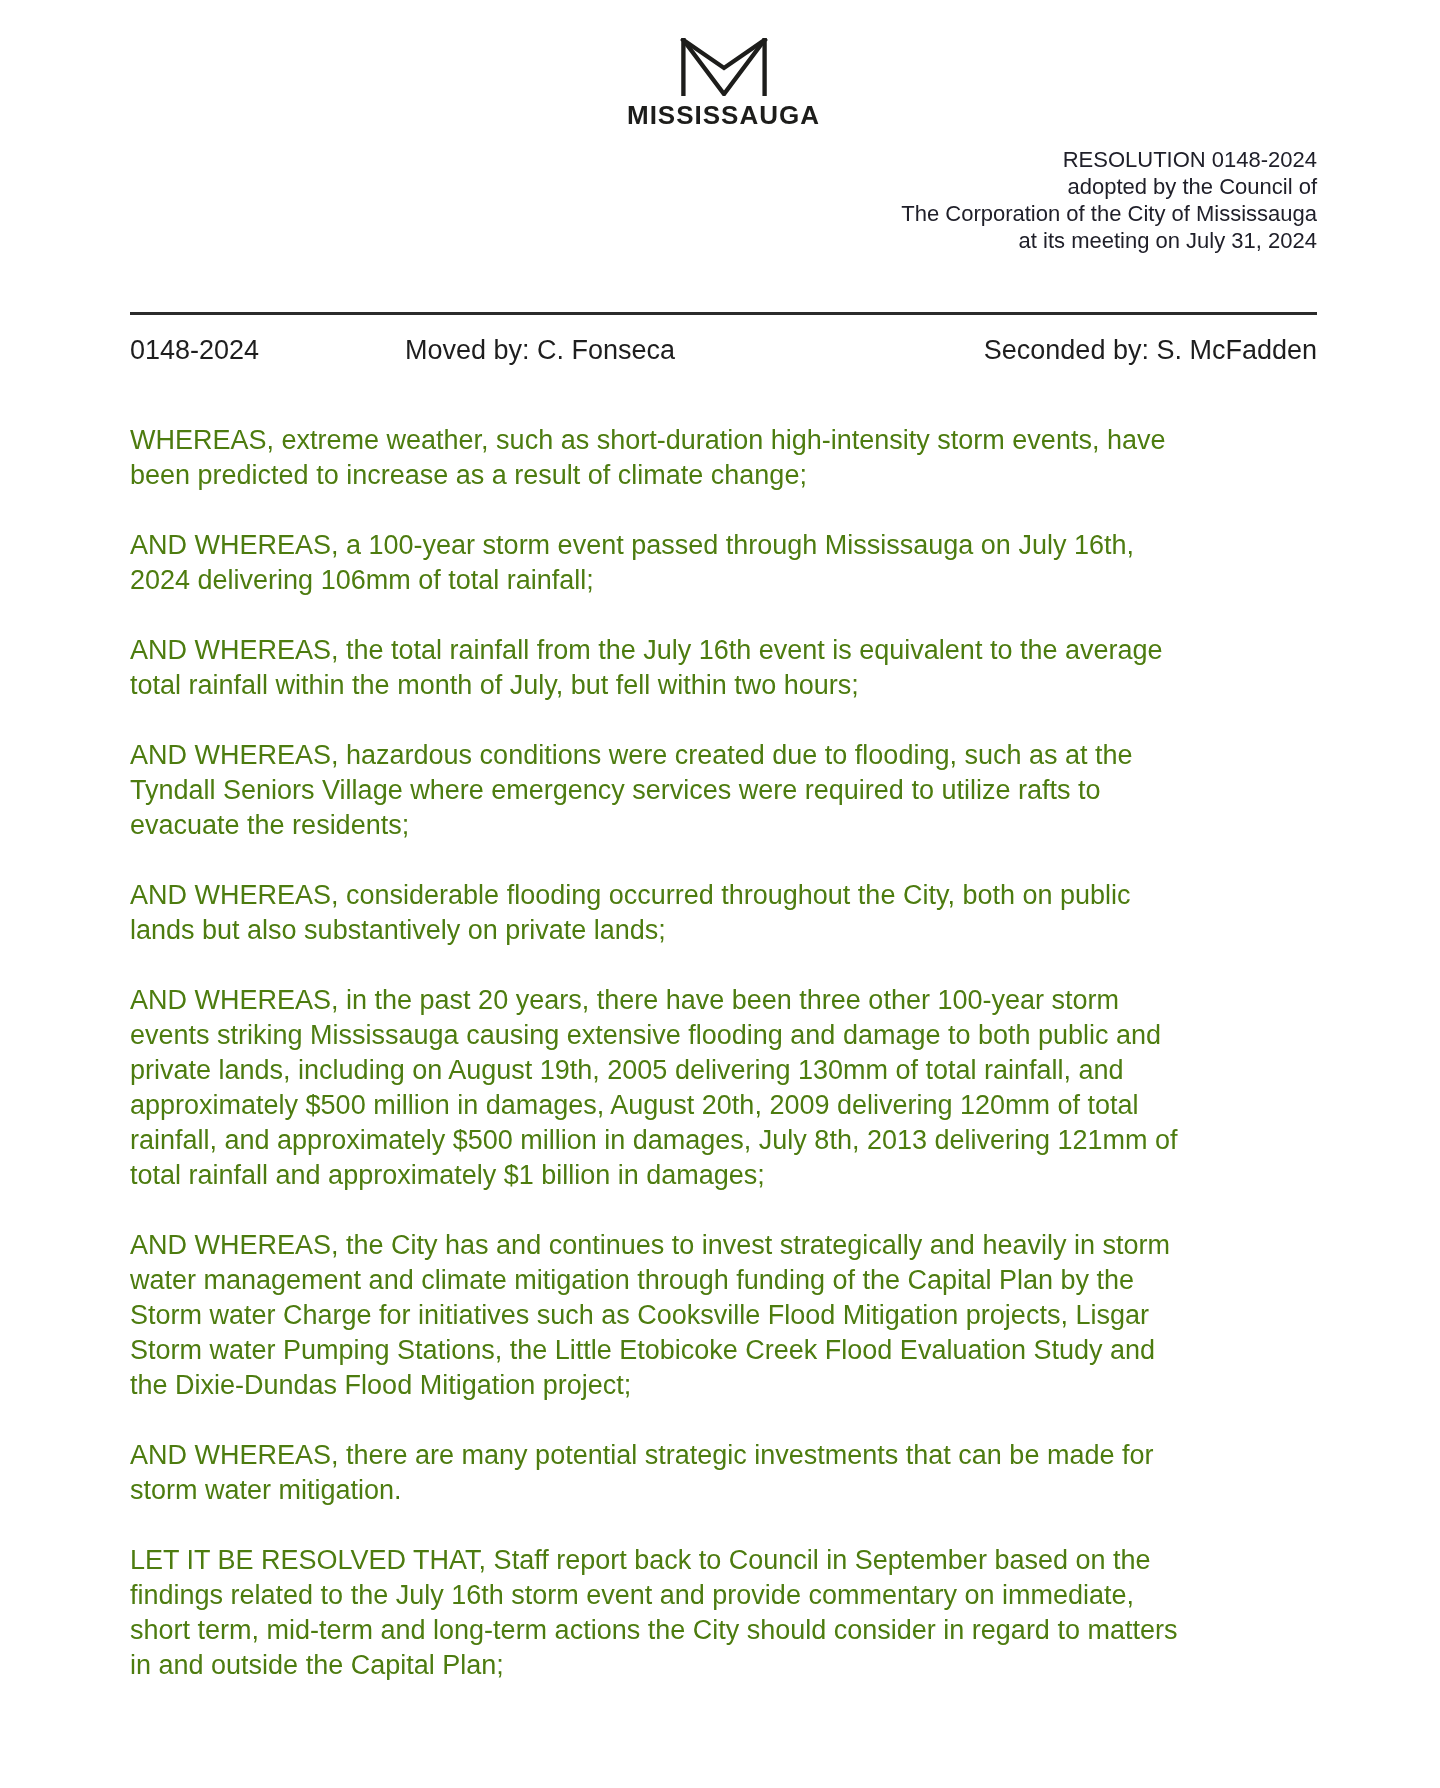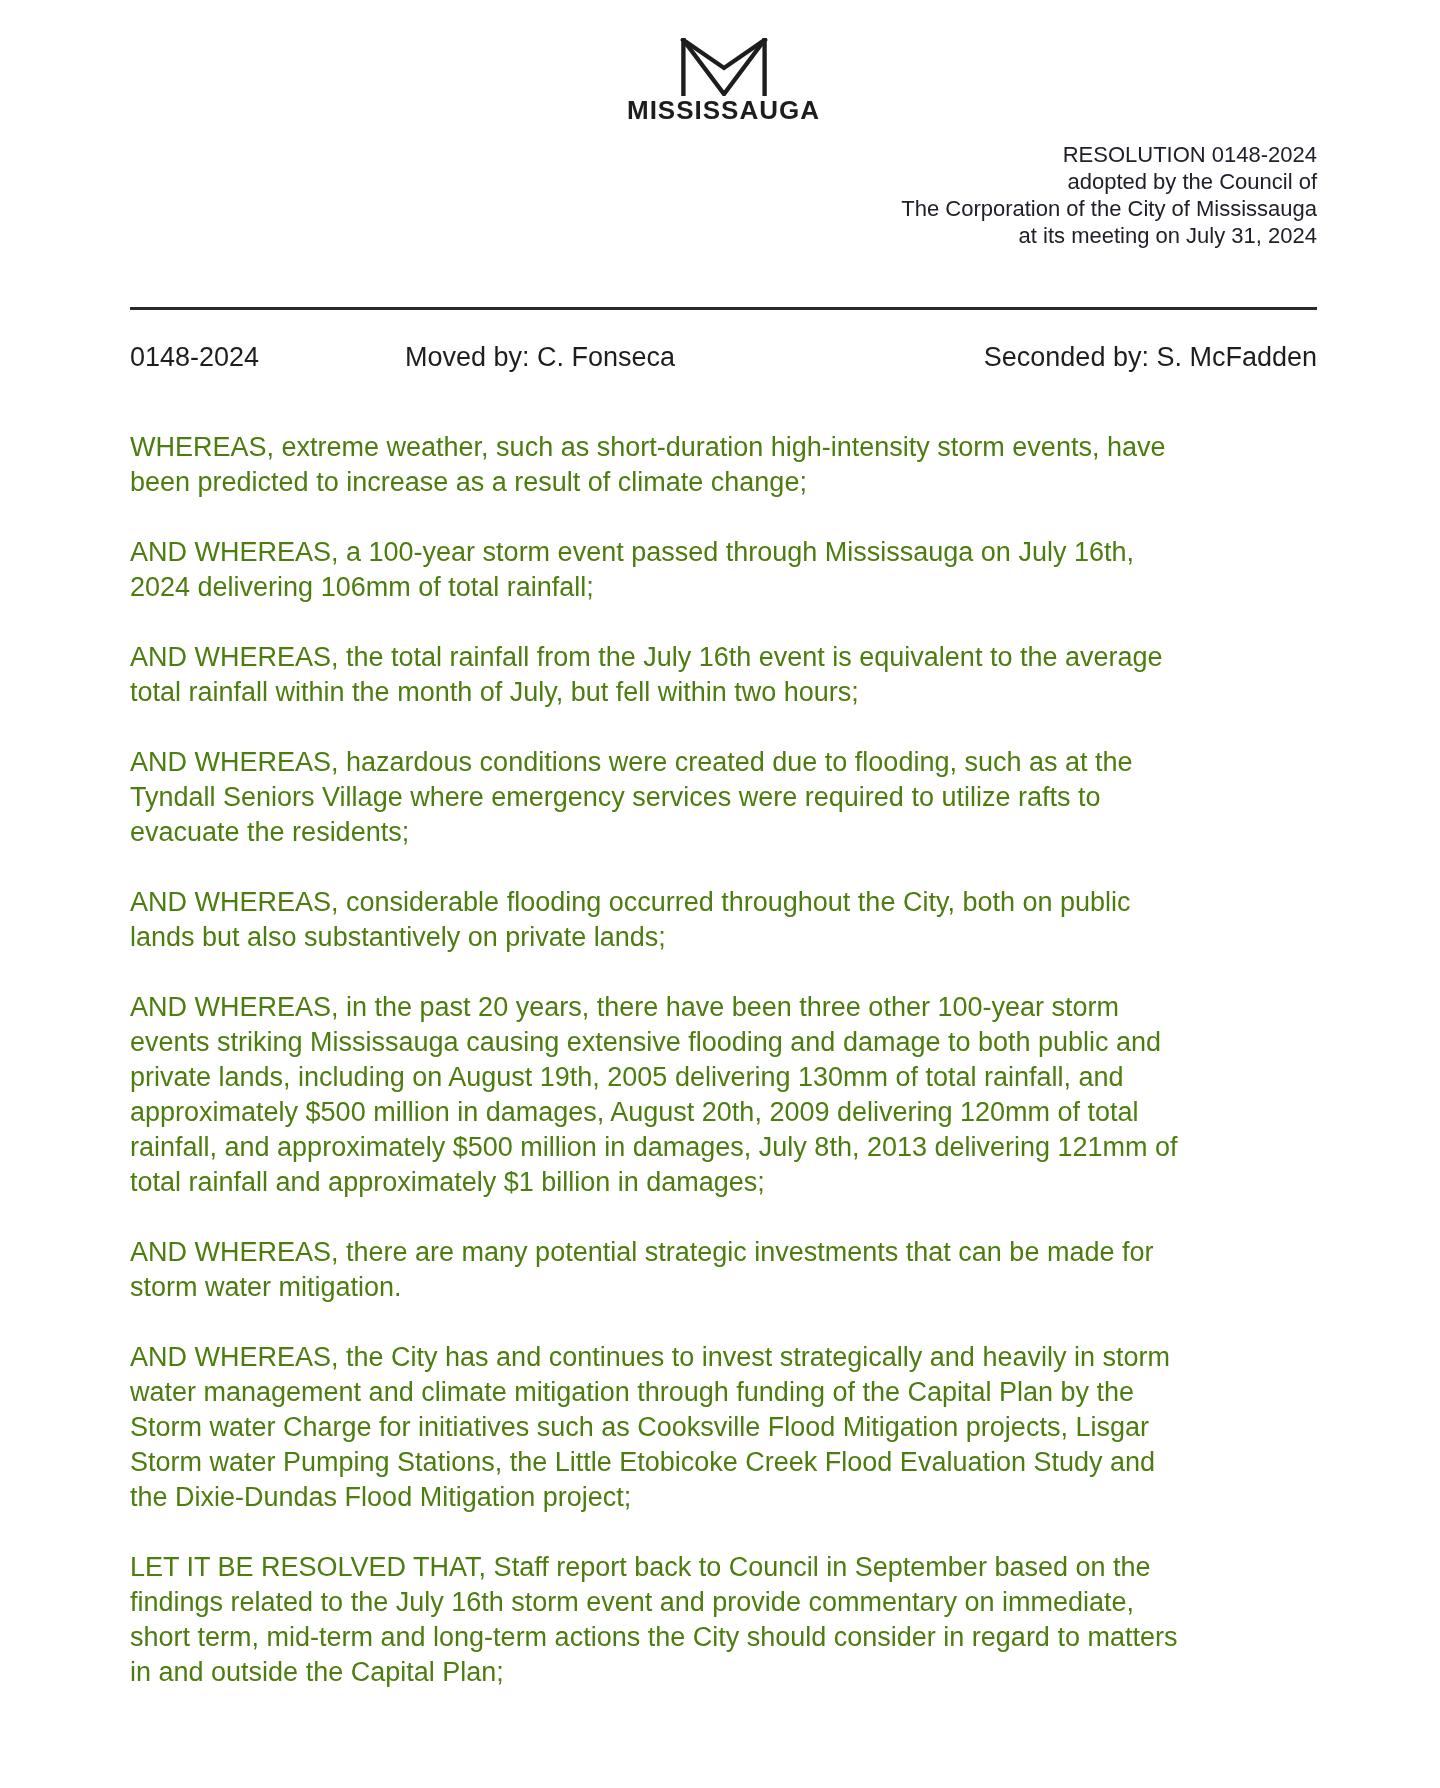--- a/index.html
+++ b/index.html
@@ -25,20 +25,21 @@
     padding-top: 38px;
     text-align: center;
   }
   .logo-wrap svg {
     display: block;
     margin: 0 auto;
     width: 92px;
     height: 58px;
   }
   .wordmark {
+    margin-top: 5px;
     font-size: 26px;
     line-height: 28px;
     font-weight: 700;
     letter-spacing: 1px;
     color: #1d1d1b;
     text-align: center;
   }
   .header-block {
     margin-top: 17px;
     font-size: 22px;
@@ -47,21 +48,21 @@
     text-align: right;
     white-space: pre-line;
   }
   .rule {
     border: none;
     height: 3px;
     background: #2b2b2b;
     margin: 58px 0 0 0;
   }
   .motion-row {
-    margin-top: 30px;
+    margin-top: 18px;
     display: flex;
     align-items: baseline;
     font-size: 27px;
     line-height: 35px;
     color: #1e1e1e;
   }
   .motion-number { width: 275px; flex: 0 0 auto; }
   .motion-moved  { flex: 1 1 auto; }
   .motion-seconded { flex: 0 0 auto; text-align: right; }
   .doc-body {
@@ -116,26 +117,26 @@
 Tyndall Seniors Village where emergency services were required to utilize rafts to
 evacuate the residents;</p>
     <p class="para">AND WHEREAS, considerable flooding occurred throughout the City, both on public
 lands but also substantively on private lands;</p>
     <p class="para">AND WHEREAS, in the past 20 years, there have been three other 100-year storm
 events striking Mississauga causing extensive flooding and damage to both public and
 private lands, including on August 19th, 2005 delivering 130mm of total rainfall, and
 approximately $500 million in damages, August 20th, 2009 delivering 120mm of total
 rainfall, and approximately $500 million in damages, July 8th, 2013 delivering 121mm of
 total rainfall and approximately $1 billion in damages;</p>
-    <p class="para">AND WHEREAS, there are many potential strategic investments that can be made for
-storm water mitigation.</p>
     <p class="para">AND WHEREAS, the City has and continues to invest strategically and heavily in storm
 water management and climate mitigation through funding of the Capital Plan by the
 Storm water Charge for initiatives such as Cooksville Flood Mitigation projects, Lisgar
 Storm water Pumping Stations, the Little Etobicoke Creek Flood Evaluation Study and
 the Dixie-Dundas Flood Mitigation project;</p>
+    <p class="para">AND WHEREAS, there are many potential strategic investments that can be made for
+storm water mitigation.</p>
     <p class="para">LET IT BE RESOLVED THAT, Staff report back to Council in September based on the
 findings related to the July 16th storm event and provide commentary on immediate,
 short term, mid-term and long-term actions the City should consider in regard to matters
 in and outside the Capital Plan;</p>
   </div>
 
 </div>
 
 </body></html>

